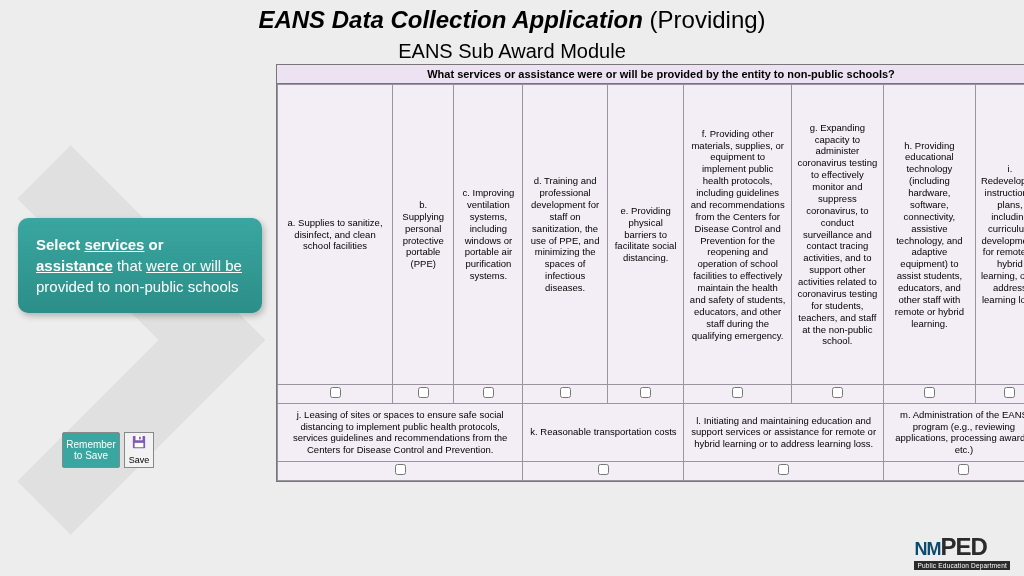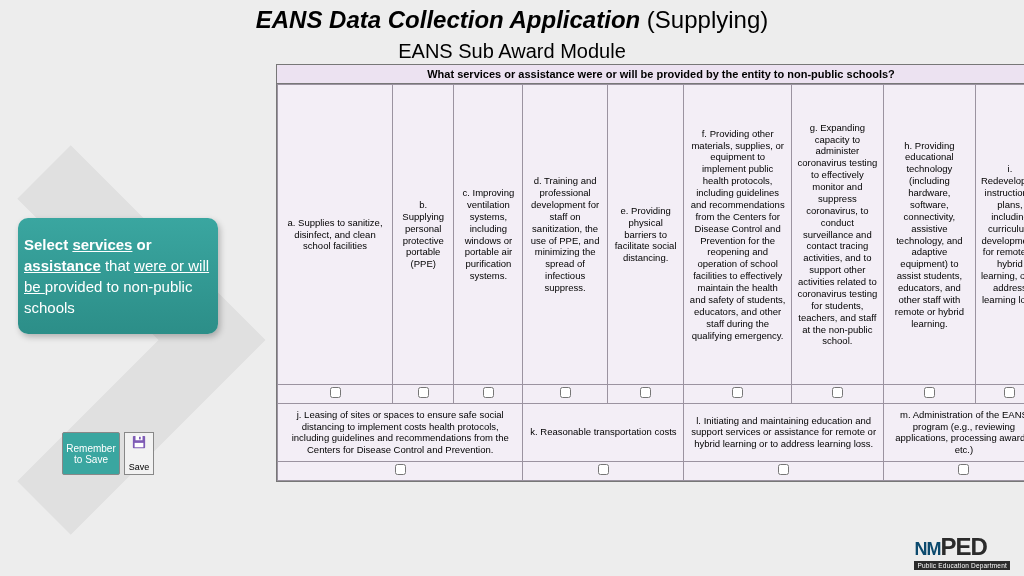--- a/index.html
+++ b/index.html
@@ -19,24 +19,24 @@
   .title .bold { font-weight: 700; font-style: italic; }
   .subtitle {
     text-align: center;
     font-size: 20px;
     margin-top: 6px;
   }
   .callout {
     position: absolute;
     left: 18px;
     top: 218px;
-    width: 200px;
+    width: 244px;
     background: linear-gradient(#3aa6a0, #2c8e88);
     border-radius: 10px;
-    padding: 16px 6px;
+    padding: 16px 18px;
     color: #fff;
     font-size: 15px;
     line-height: 1.4;
     box-shadow: 2px 3px 6px rgba(0,0,0,0.25);
   }
   .callout .u { text-decoration: underline; }
   .callout .b { font-weight: 700; }
   .hint {
     position: absolute;
     left: 62px;
@@ -63,21 +63,21 @@
   .hint .save {
     background: #f2f2f2;
     border: 1px solid #888;
     font-size: 9px;
     padding: 2px 4px;
     text-align: center;
     display: flex;
     flex-direction: column;
     align-items: center;
     justify-content: center;
-    gap: 13px;
+    gap: 6px;
     width: 30px;
   }
   .hint .save svg { display: block; }
   .table-wrap {
     position: absolute;
     left: 248px;
     top: 64px;
     width: 770px;
     border: 1px solid #777;
     background: #f3eef6;
@@ -132,21 +132,21 @@
   }
 </style>
 </head>
 <body>
 
 <svg class="bg-chevron" viewBox="0 0 100 100">
   <path d="M20 10 L60 50 L20 90" stroke="#000" stroke-width="18" fill="none"></path>
 </svg>
 
 <div class="title">
-  <span class="bold">EANS Data Collection Application</span><span> (Supplying)</span>
+  <span class="bold">EANS Data Collection Application</span><span> (Providing)</span>
 </div>
 <div class="subtitle">EANS Sub Award Module</div>
 
 <div class="callout">
   <span class="b">Select </span><span class="b u">services</span><span class="b"> or </span><span class="b u">assistance</span><span> that </span><span class="u">were or will be </span><span>provided to non-public schools</span>
 </div>
 
 <div class="hint">
   <div class="tag">Remember to Save</div>
   <div class="save">
@@ -172,40 +172,40 @@
         <col style="width:14%">
         <col style="width:12%">
         <col style="width:12%">
         <col style="width:9%">
     </colgroup>
     <tbody>
         <tr class="row1">
       <td>a. Supplies to sanitize, disinfect, and clean school facilities</td>
       <td>b. Supplying personal protective portable (PPE)</td>
       <td>c. Improving ventilation systems, including windows or portable air purification systems.</td>
-      <td>d. Training and professional development for staff on sanitization, the use of PPE, and minimizing the spread of infectious suppress.</td>
+      <td>d. Training and professional development for staff on sanitization, the use of PPE, and minimizing the spaces of infectious diseases.</td>
       <td>e. Providing physical barriers to facilitate social distancing.</td>
       <td>f. Providing other materials, supplies, or equipment to implement public health protocols, including guidelines and recommendations from the Centers for Disease Control and Prevention for the reopening and operation of school facilities to effectively maintain the health and safety of students, educators, and other staff during the qualifying emergency.</td>
       <td>g. Expanding capacity to administer coronavirus testing to effectively monitor and suppress coronavirus, to conduct surveillance and contact tracing activities, and to support other activities related to coronavirus testing for students, teachers, and staff at the non-public school.</td>
       <td>h. Providing educational technology (including hardware, software, connectivity, assistive technology, and adaptive equipment) to assist students, educators, and other staff with remote or hybrid learning.</td>
       <td>i. Redeveloping instructional plans, including curriculum development, for remote or hybrid learning, or to address learning loss.</td>
     </tr>
     <tr>
       <td class="cb"><input type="checkbox" style=""></td>
       <td class="cb"><input type="checkbox" style=""></td>
       <td class="cb"><input type="checkbox" style=""></td>
       <td class="cb"><input type="checkbox" style=""></td>
       <td class="cb"><input type="checkbox" style=""></td>
       <td class="cb"><input type="checkbox" style=""></td>
       <td class="cb"><input type="checkbox" style=""></td>
       <td class="cb"><input type="checkbox" style=""></td>
       <td class="cb"><input type="checkbox" style=""></td>
     </tr>
     <tr class="row3">
-      <td colspan="3">j. Leasing of sites or spaces to ensure safe social distancing to implement costs health protocols, including guidelines and recommendations from the Centers for Disease Control and Prevention.</td>
+      <td colspan="3">j. Leasing of sites or spaces to ensure safe social distancing to implement public health protocols, services guidelines and recommendations from the Centers for Disease Control and Prevention.</td>
       <td colspan="2">k. Reasonable transportation costs</td>
       <td colspan="2">l. Initiating and maintaining education and support services or assistance for remote or hybrid learning or to address learning loss.</td>
       <td colspan="2">m. Administration of the EANS program (e.g., reviewing applications, processing awards, etc.)</td>
     </tr>
     <tr>
       <td class="cb" colspan="3"><input type="checkbox" style=""></td>
       <td class="cb" colspan="2"><input type="checkbox" style=""></td>
       <td class="cb" colspan="2"><input type="checkbox" style=""></td>
       <td class="cb" colspan="2"><input type="checkbox" style=""></td>
     </tr>

